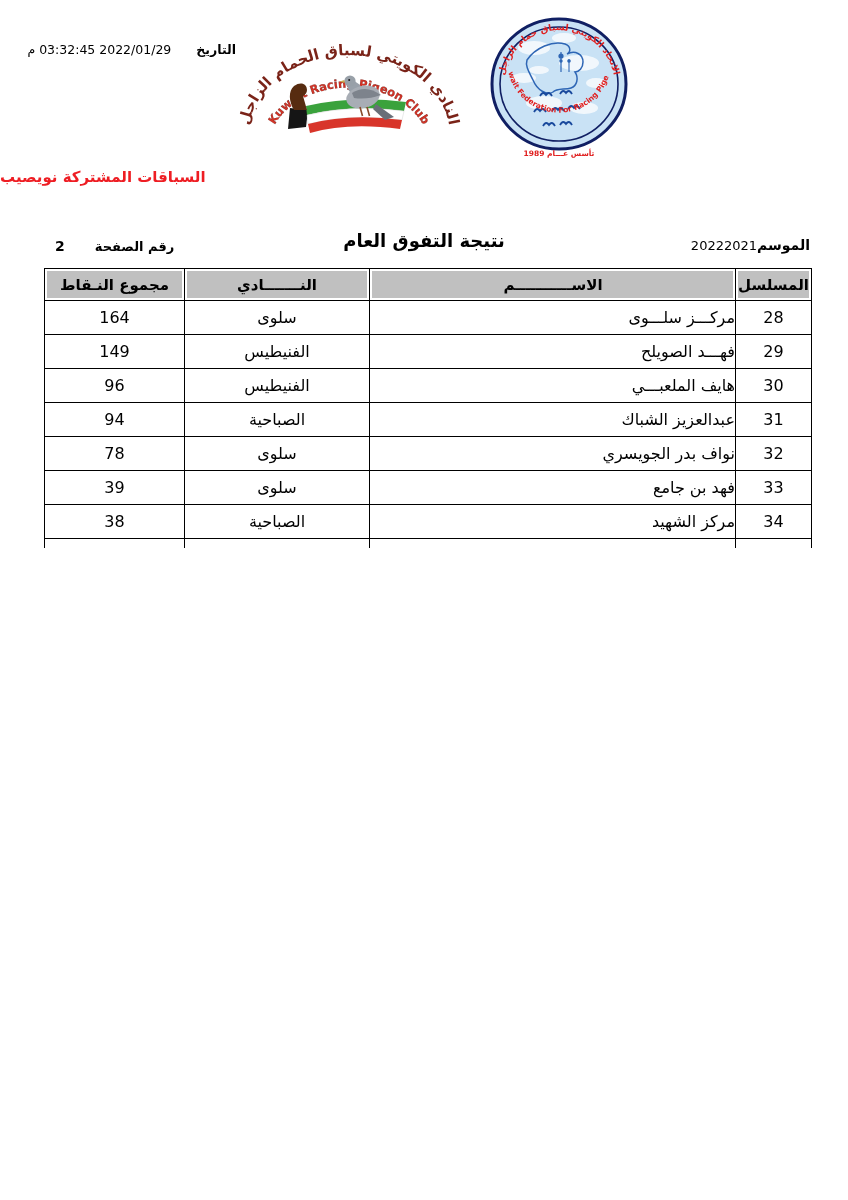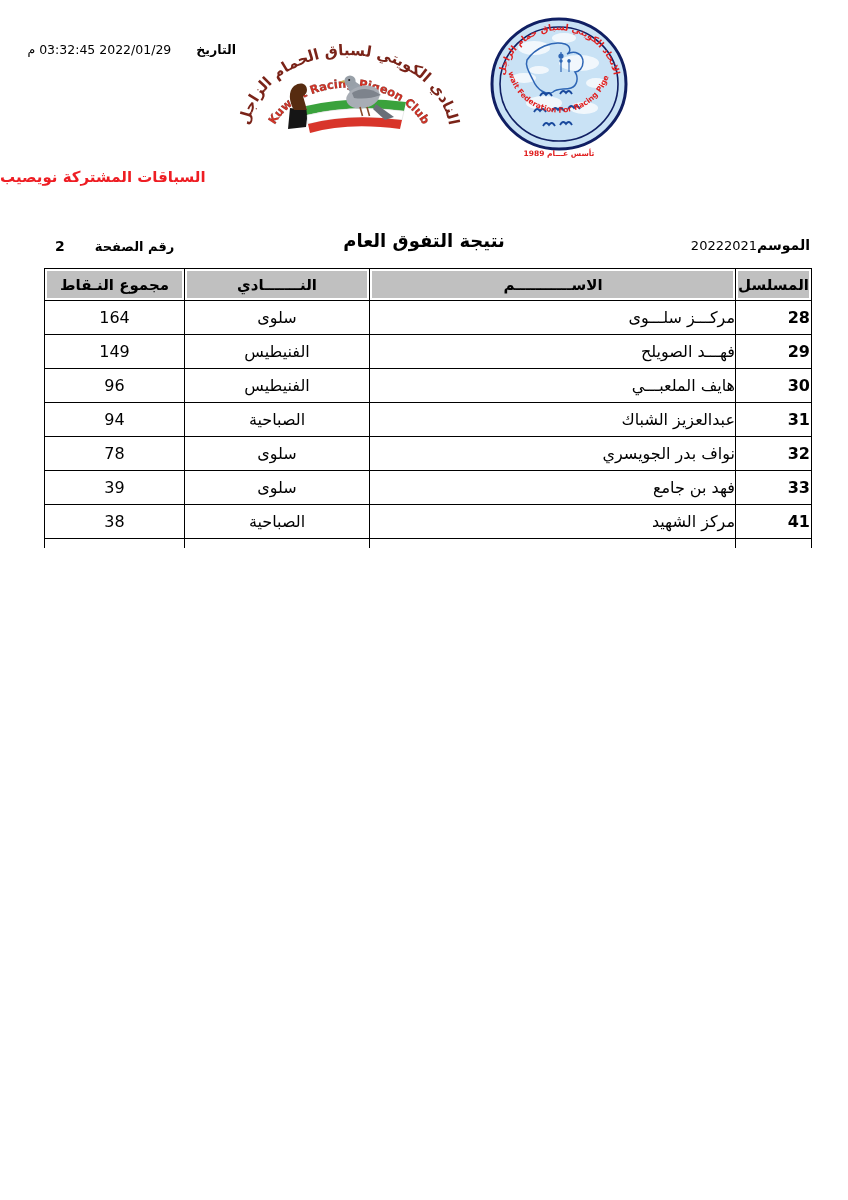--- a/index.html
+++ b/index.html
@@ -28,21 +28,21 @@
             font-size:13px;white-space:nowrap;}
   .page-num .val{margin-right:30px;font-size:14px;}
 
   
   table.results{position:absolute;top:268px;right:36px;width:767px;direction:rtl;
                 border-collapse:collapse;table-layout:fixed;}
   table.results td{border:1px solid #000;overflow:hidden;vertical-align:middle;}
   table.results thead td{background:#c0c0c0;box-shadow:inset 0 0 0 2px #fff;
                          font-weight:bold;font-size:15px;text-align:center;height:29px;}
   table.results tbody td{height:31px;font-size:16px;}
-  td.c-serial{font-weight:bold;text-align:right;font-size:16px;}
+  td.c-serial{font-weight:normal;text-align:center;font-size:16px;}
   td.c-name{text-align:right;padding-right:0;font-size:16px;}
   td.c-club{text-align:center;}
   td.c-points{text-align:center;font-size:17px;font-family:"DejaVu Sans",sans-serif;}
   table.results tfoot td{height:7px;border-bottom:none;line-height:0;}
 </style>
 </head>
 <body>
 
 <div class="page">
 
@@ -192,21 +192,21 @@
         </tr>
 
         <tr>
           <td class="c-serial">33</td>
           <td class="c-name">فهد بن جامع</td>
           <td class="c-club">سلوى</td>
           <td class="c-points">39</td>
         </tr>
 
         <tr>
-          <td class="c-serial">41</td>
+          <td class="c-serial">34</td>
           <td class="c-name">مركز الشهيد</td>
           <td class="c-club">الصباحية</td>
           <td class="c-points">38</td>
         </tr>
       </tbody>
     <tfoot>
       <tr>
           <td></td>
           <td></td>
           <td></td>

